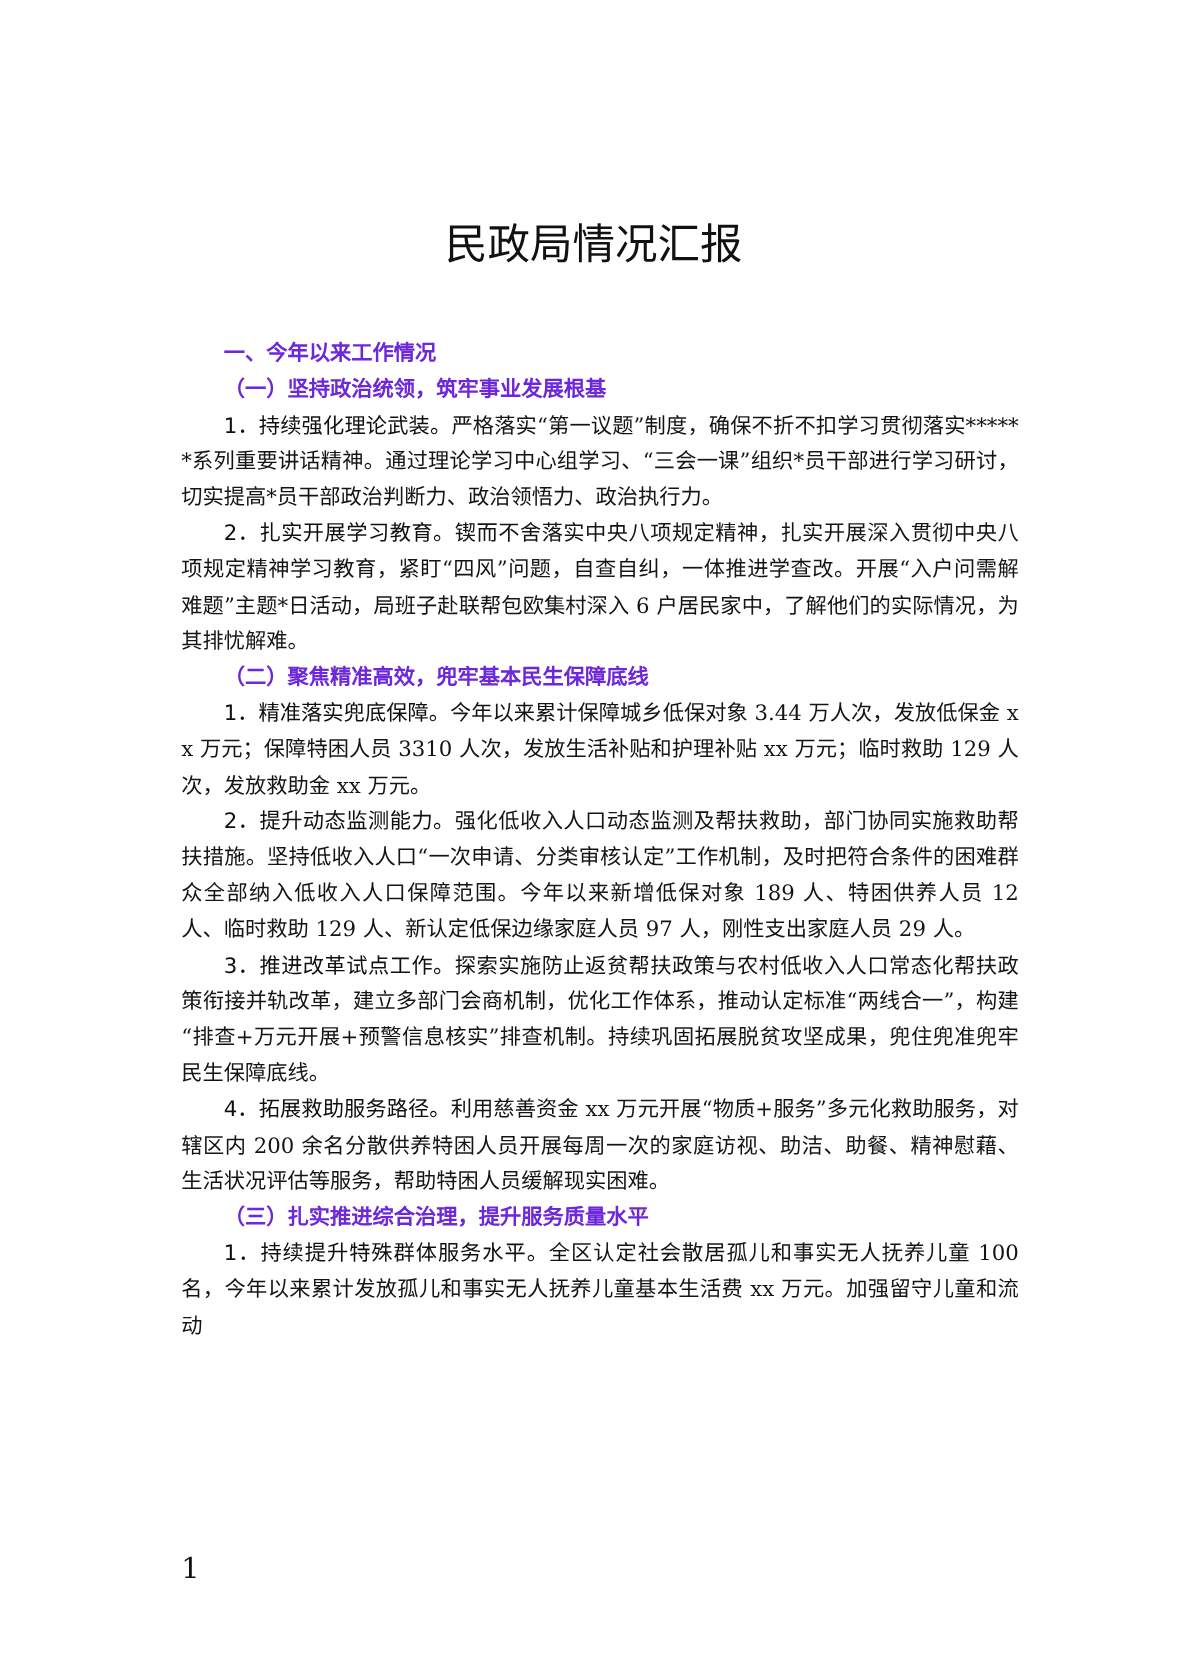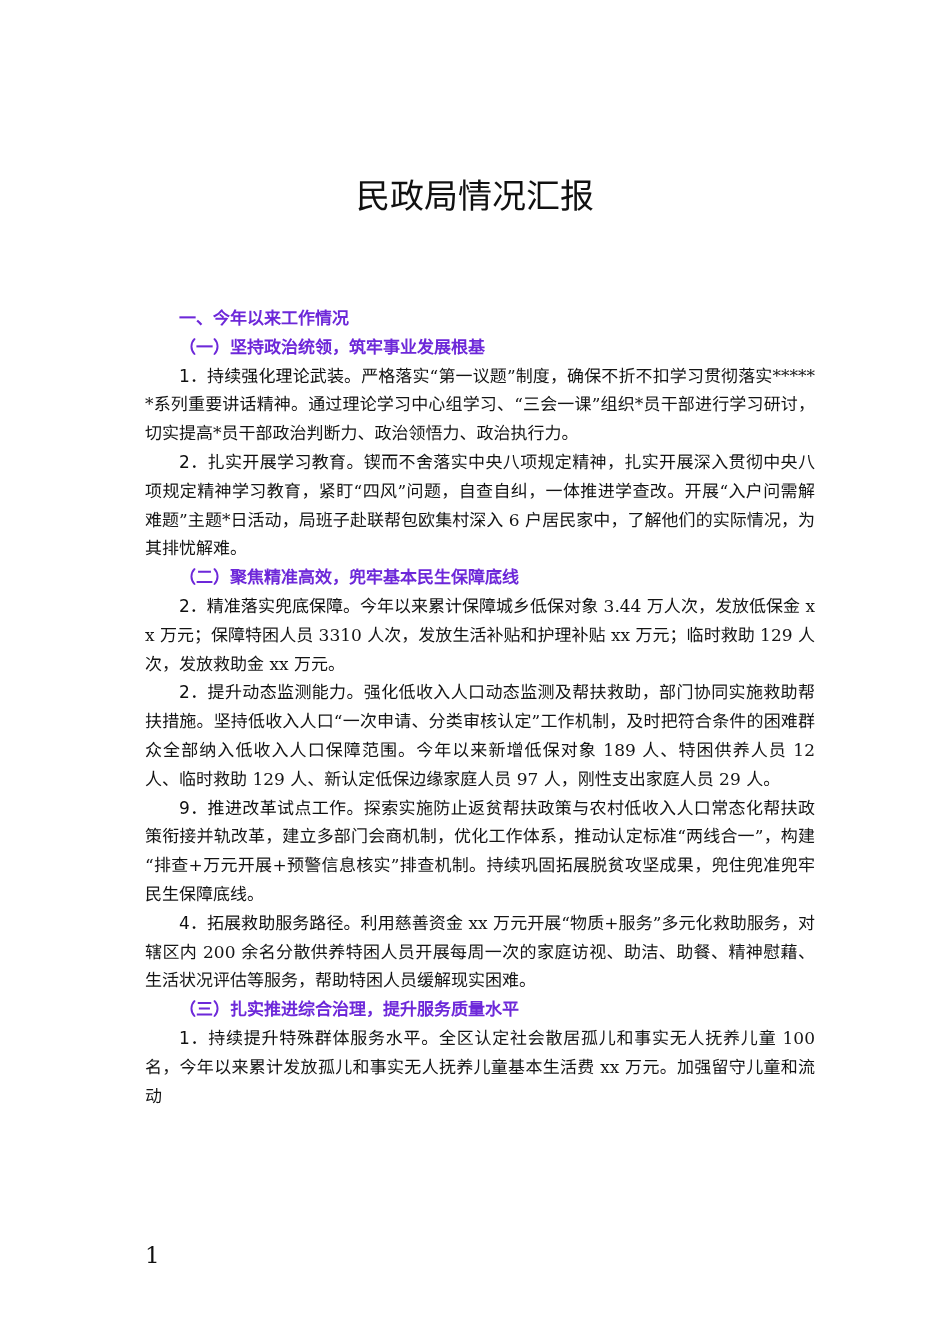--- a/index.html
+++ b/index.html
@@ -9,21 +9,21 @@
   }
   .page {
     position: relative;
     width: 950px;
     height: 1344px;
     background: #ffffff;
     overflow: hidden;
     color: #141414;
   }
   .doc-title {
-    margin: 172px 0 84px 0;
+    margin: 172px 0 49px 0;
     text-align: center;
     font-family: "DejaVu Sans", "Liberation Sans", sans-serif;
     font-weight: 500;
     font-size: 34px;
     line-height: 48px;
     color: #111111;
   }
   .doc-body {
     margin: 0 135px 0 145px; 
     width: 670px;
@@ -67,22 +67,22 @@
 
 <div class="page">
   <h1 class="doc-title">民政局情况汇报</h1>
 
   <div class="doc-body">
       <p class="p-h1">一、今年以来工作情况</p>
       <p class="p-h2">（一）坚持政治统领，筑牢事业发展根基</p>
       <p class="p-num"><span class="lead">1．持续强化理论武装。</span><span class="rest">严格落实“第一议题”制度，确保不折不扣学习贯彻落实******系列重要讲话精神。通过理论学习中心组学习、“三会一课”组织*员干部进行学习研讨，切实提高*员干部政治判断力、政治领悟力、政治执行力。</span></p>
       <p class="p-num"><span class="lead">2．扎实开展学习教育。</span><span class="rest">锲而不舍落实中央八项规定精神，扎实开展深入贯彻中央八项规定精神学习教育，紧盯“四风”问题，自查自纠，一体推进学查改。开展“入户问需解难题”主题*日活动，局班子赴联帮包欧集村深入 6 户居民家中，了解他们的实际情况，为其排忧解难。</span></p>
       <p class="p-h2">（二）聚焦精准高效，兜牢基本民生保障底线</p>
-      <p class="p-num"><span class="lead">2．精准落实兜底保障。</span><span class="rest">今年以来累计保障城乡低保对象 3.44 万人次，发放低保金 xx 万元；保障特困人员 3310 人次，发放生活补贴和护理补贴 xx 万元；临时救助 129 人次，发放救助金 xx 万元。</span></p>
+      <p class="p-num"><span class="lead">1．精准落实兜底保障。</span><span class="rest">今年以来累计保障城乡低保对象 3.44 万人次，发放低保金 xx 万元；保障特困人员 3310 人次，发放生活补贴和护理补贴 xx 万元；临时救助 129 人次，发放救助金 xx 万元。</span></p>
       <p class="p-num"><span class="lead">2．提升动态监测能力。</span><span class="rest">强化低收入人口动态监测及帮扶救助，部门协同实施救助帮扶措施。坚持低收入人口“一次申请、分类审核认定”工作机制，及时把符合条件的困难群众全部纳入低收入人口保障范围。今年以来新增低保对象 189 人、特困供养人员 12 人、临时救助 129 人、新认定低保边缘家庭人员 97 人，刚性支出家庭人员 29 人。</span></p>
-      <p class="p-num"><span class="lead">9．推进改革试点工作。</span><span class="rest">探索实施防止返贫帮扶政策与农村低收入人口常态化帮扶政策衔接并轨改革，建立多部门会商机制，优化工作体系，推动认定标准“两线合一”，构建“排查+万元开展+预警信息核实”排查机制。持续巩固拓展脱贫攻坚成果，兜住兜准兜牢民生保障底线。</span></p>
+      <p class="p-num"><span class="lead">3．推进改革试点工作。</span><span class="rest">探索实施防止返贫帮扶政策与农村低收入人口常态化帮扶政策衔接并轨改革，建立多部门会商机制，优化工作体系，推动认定标准“两线合一”，构建“排查+万元开展+预警信息核实”排查机制。持续巩固拓展脱贫攻坚成果，兜住兜准兜牢民生保障底线。</span></p>
       <p class="p-num"><span class="lead">4．拓展救助服务路径。</span><span class="rest">利用慈善资金 xx 万元开展“物质+服务”多元化救助服务，对辖区内 200 余名分散供养特困人员开展每周一次的家庭访视、助洁、助餐、精神慰藉、生活状况评估等服务，帮助特困人员缓解现实困难。</span></p>
       <p class="p-h2">（三）扎实推进综合治理，提升服务质量水平</p>
       <p class="p-num"><span class="lead">1．持续提升特殊群体服务水平。</span><span class="rest">全区认定社会散居孤儿和事实无人抚养儿童 100 名，今年以来累计发放孤儿和事实无人抚养儿童基本生活费 xx 万元。加强留守儿童和流动</span></p>
     </div>
 
   <div class="page-number">1</div>
 </div>
 
 </body></html>

